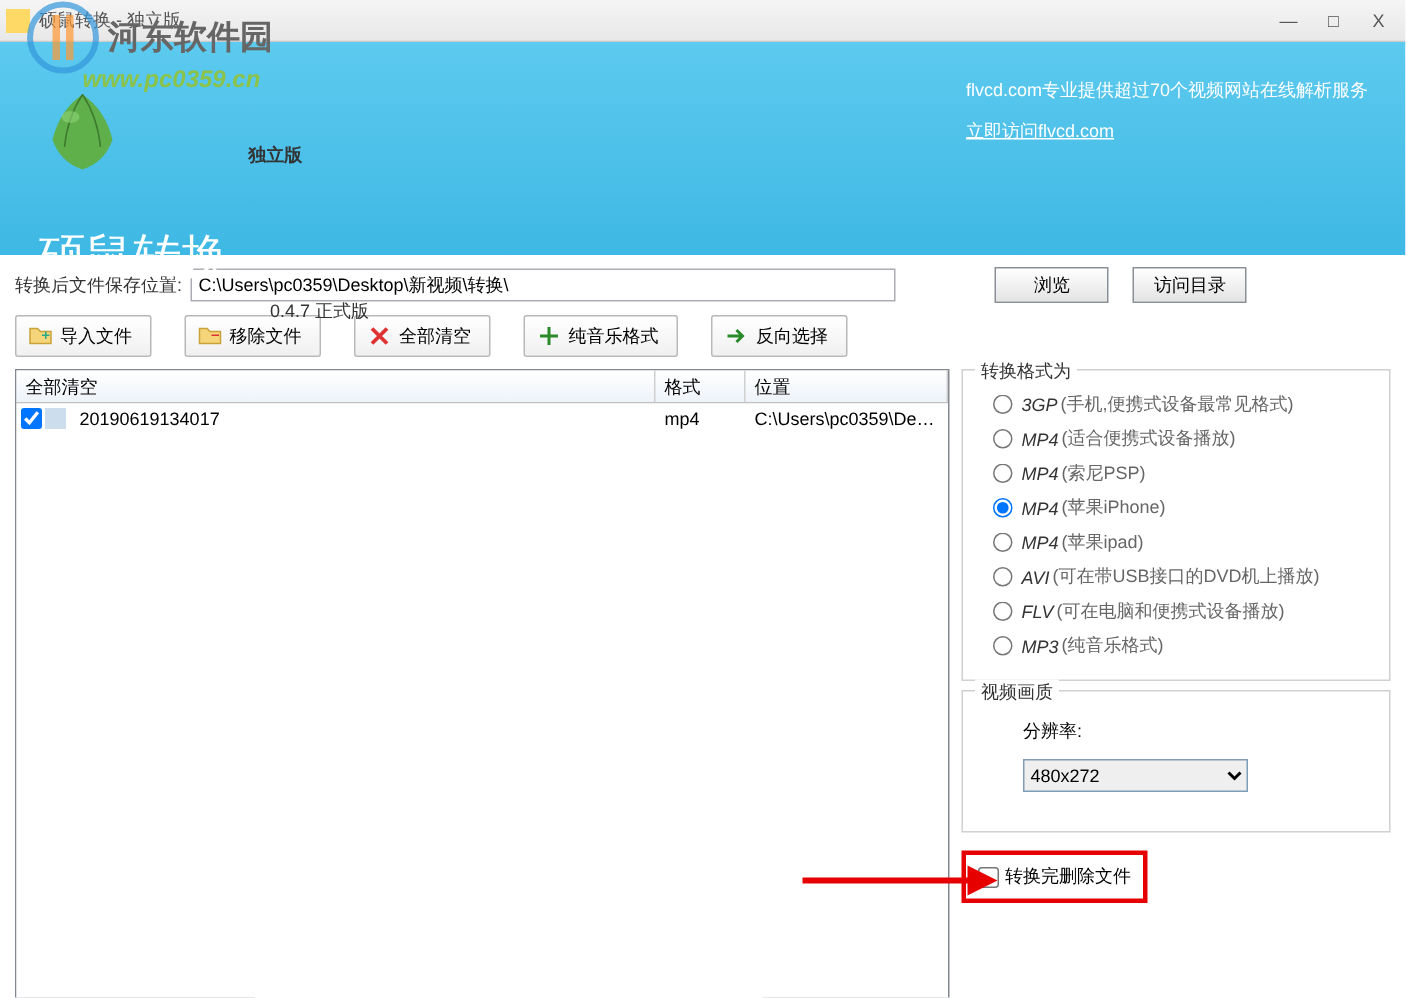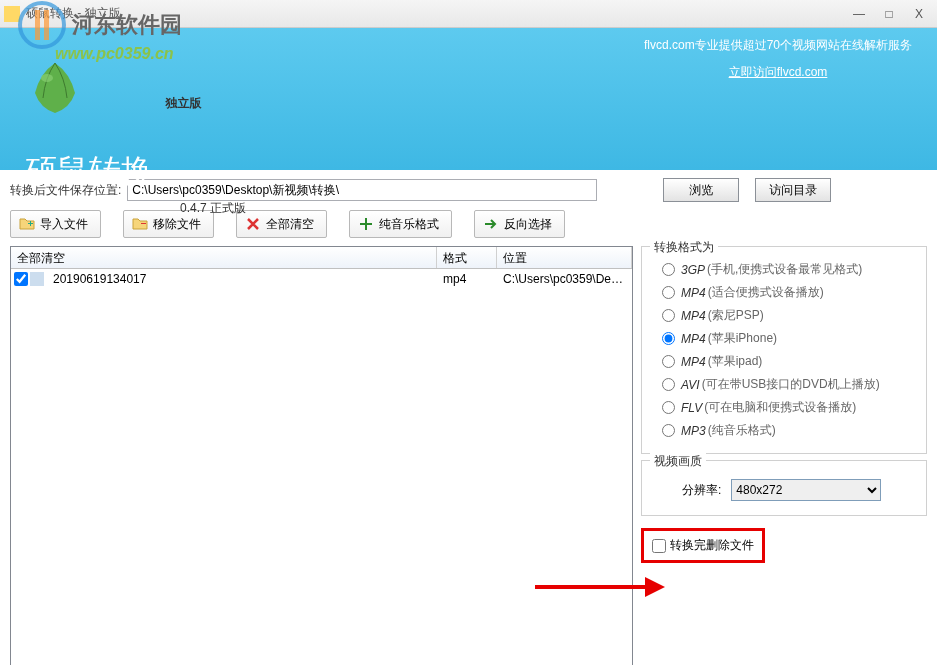--- a/index.html
+++ b/index.html
@@ -15,21 +15,21 @@
     .titlebar-icon { width: 16px; height: 16px; background: #ffd966; margin-right: 6px; }
     .titlebar-title { font-size: 12px; color: #555; flex: 1; }
     .titlebar-btns { display: flex; gap: 2px; }
     .titlebar-btn { width: 28px; height: 18px; display: flex; align-items: center; justify-content: center; font-size: 12px; color: #555; cursor: pointer; }
     
     .header { height: 142px; background: linear-gradient(to bottom, #5dcaef, #3eb8e4); position: relative; padding: 12px 20px; color: #fff; }
     .leaf { position: absolute; top: 30px; left: 25px; width: 60px; height: 60px; }
     .app-title { font-size: 32px; color: #fff; margin-left: 5px; margin-top: 55px; display: inline-block; }
     .app-edition { font-size: 12px; color: #333; font-weight: bold; vertical-align: top; margin-left: 8px; }
     .app-version { font-size: 12px; color: #333; margin-left: 12px; }
-    .header-right { position: absolute; top: 9px; right: 25px; text-align: center; }
+    .header-right { position: absolute; top: 24px; right: 25px; text-align: left; }
     .header-tagline { font-size: 12px; color: #fff; }
     .header-link { font-size: 12px; color: #fff; text-decoration: underline; margin-top: 10px; display: inline-block; }
     
     .content { padding: 8px 10px; background: #fff; }
     
     .path-row { display: flex; align-items: center; gap: 6px; margin-bottom: 8px; }
     .path-label { font-size: 12px; color: #333; white-space: nowrap; }
     .path-input { flex: 1; max-width: 470px; height: 22px; border: 1px solid #abadb3; font-size: 12px; padding: 0 4px; }
     .path-btn { width: 76px; height: 24px; font-size: 12px; background: linear-gradient(to bottom, #fff, #e3e3e3); border: 1px solid #8b9097; cursor: pointer; margin-left: 60px; }
     .path-btn + .path-btn { margin-left: 10px; }
@@ -53,21 +53,21 @@
     .row-icon { width: 14px; height: 14px; background: #cde; margin-right: 3px; display: inline-block; }
     
     .right-panel { width: 286px; display: flex; flex-direction: column; gap: 6px; }
     .panel-group { border: 1px solid #d0d0d0; padding: 8px 20px; position: relative; }
     .panel-title { position: absolute; top: -8px; left: 8px; background: #fff; padding: 0 4px; font-size: 12px; color: #333; }
     .format-option { display: flex; align-items: center; font-size: 12px; margin: 6px 0; }
     .format-option input { margin-right: 6px; }
     .format-name { color: #333; font-style: italic; }
     .format-desc { color: #666; margin-left: 2px; }
     
-    .quality-row { display: flex; align-items: center; gap: 10px; margin: 10px 0 6px 20px; }
+    .quality-row { display: flex; align-items: flex-start; gap: 10px; margin: 10px 0 18px 20px; flex-direction: column; }
     .quality-label { font-size: 12px; }
     .quality-select { width: 150px; height: 22px; font-size: 12px; border: 1px solid #7f9db9; }
     
     .action-row { display: flex; align-items: center; gap: 12px; margin-top: 6px; }
     .start-btn { width: 130px; height: 36px; font-size: 13px; background: linear-gradient(to bottom, #fefefe, #e8e8e8); border: 1px solid #999; cursor: pointer; display: flex; align-items: center; justify-content: center; gap: 6px; }
     .play-icon { width: 0; height: 0; border-left: 10px solid #4caf50; border-top: 7px solid transparent; border-bottom: 7px solid transparent; }
     .delete-check { display: flex; align-items: center; font-size: 12px; border: 3px solid #e60000; padding: 6px 8px; }
     .delete-check input { margin-right: 4px; width: 14px; height: 14px; }
     
     .red-arrow { position: absolute; top: 567px; left: 530px; z-index: 50; pointer-events: none; }

